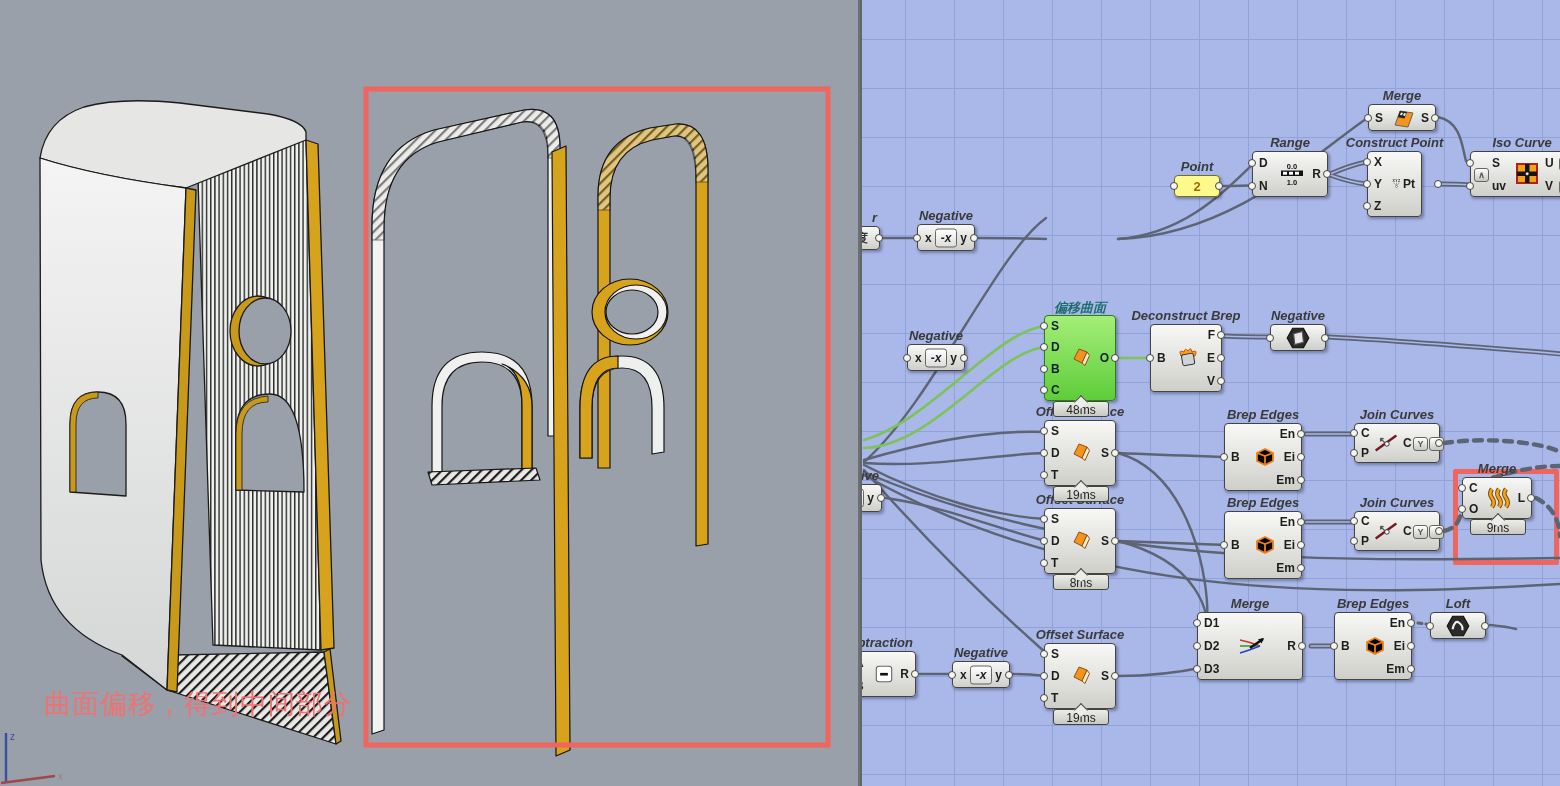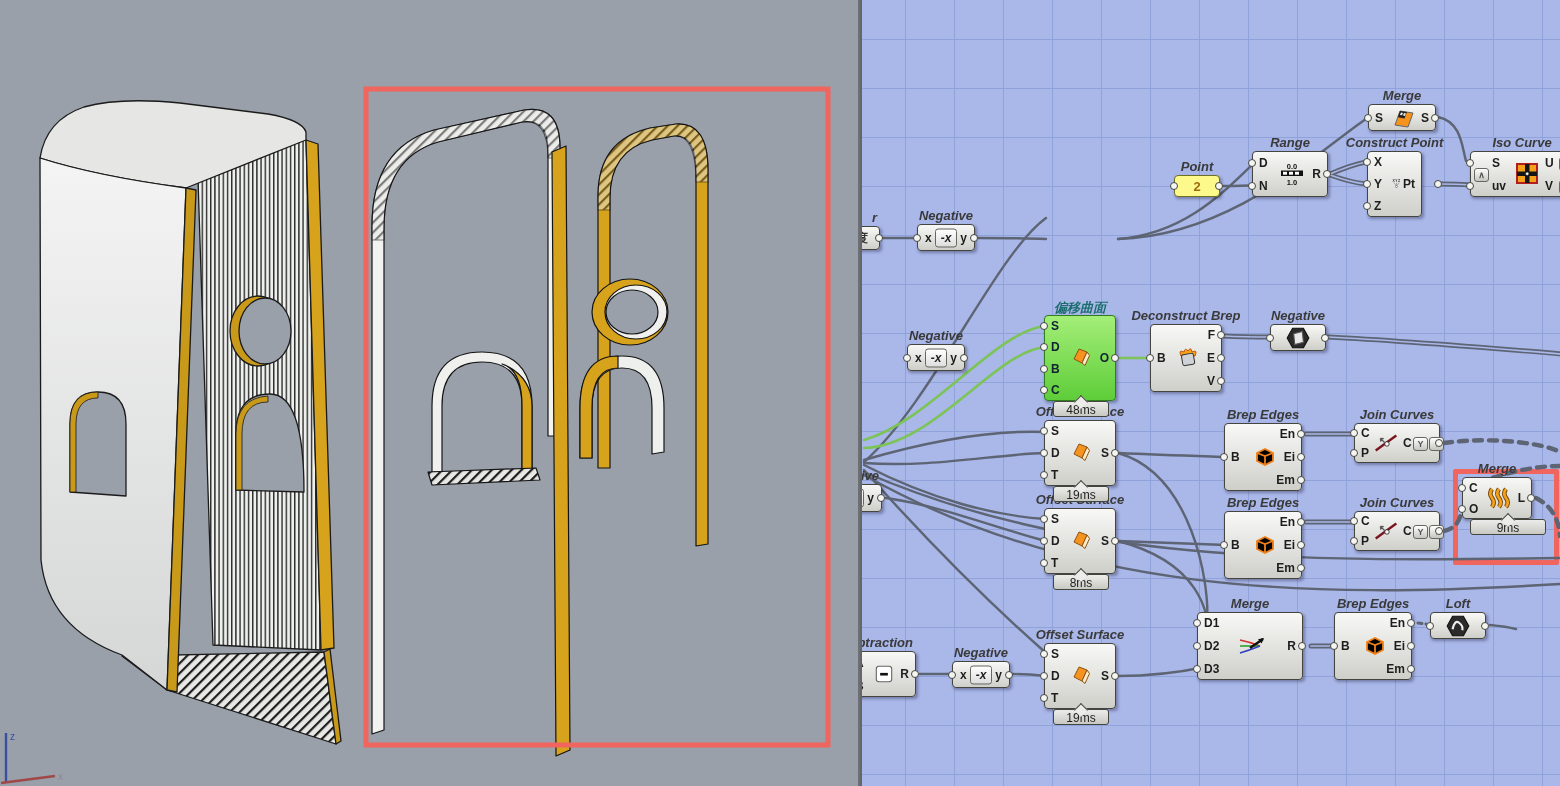--- a/index.html
+++ b/index.html
@@ -115,20 +115,21 @@
 
       <rect x="366" y="89" width="462" height="656" fill="none" stroke="#f1655f" stroke-width="5"></rect>
 
       <g>
         <line x1="6" y1="733" x2="6" y2="782" stroke="#3c4e9e" stroke-width="2.4"></line>
         <line x1="1" y1="783" x2="55" y2="776" stroke="#a04848" stroke-width="2.4"></line>
         <text x="10" y="740" font-size="10" fill="#3c4e9e">z</text>
         <text x="58" y="780" font-size="10" fill="#8a8a90">x</text>
       </g>
     </svg>
+    <div class="annotation">曲面偏移，得到中间部分</div>
   </div>
 
   <div id="canvas">
     <div id="sel-rect" style="left:591px;top:469px;width:96px;height:86px;"></div>
 
     <svg id="wires" width="698" height="786" viewBox="0 0 698 786">
 
       <g stroke="#5d6473" stroke-width="2.4" fill="none" stroke-linecap="round">
         <path d="M20,238 C32,238 45,238 58,238"></path>
         <path d="M116,238 C140,238 162,238 184,239"></path>
@@ -468,21 +469,21 @@
                 <path d="M13 3 q-3.5 4.5 0 9 q3.5 4.5 0 9"></path>
                 <path d="M20 3 q-3.5 4.5 0 9 q3.5 4.5 0 9"></path>
               </g>
               <g fill="none" stroke="#f5a21b" stroke-width="2.6">
                 <path d="M6 3 q-3.5 4.5 0 9 q3.5 4.5 0 9"></path>
                 <path d="M13 3 q-3.5 4.5 0 9 q3.5 4.5 0 9"></path>
                 <path d="M20 3 q-3.5 4.5 0 9 q3.5 4.5 0 9"></path>
               </g>
             </svg>
           </div>
-          <div class="ntime" style="left: 7px; width: 76px;">9ms</div>
+          <div class="ntime" style="left: 7px; width: 56px;">9ms</div>
         </div>
         <div class="node kind-standard" style="left: 335px; top: 612px; width: 106px; height: 68px;">
           <div class="nlabel">Merge</div>
           <div class="port" style="left: 6px; top: 3.33333px;">D1</div>
           <div class="nub" style="left: -5px; top: 6.33333px;"></div>
           <div class="port" style="left: 6px; top: 26px;">D2</div>
           <div class="nub" style="left: -5px; top: 29px;"></div>
           <div class="port" style="left: 6px; top: 48.6667px;">D3</div>
           <div class="nub" style="left: -5px; top: 51.6667px;"></div>
           <div class="port" style="right: 6px; position: absolute; top: 26px;">R</div>

